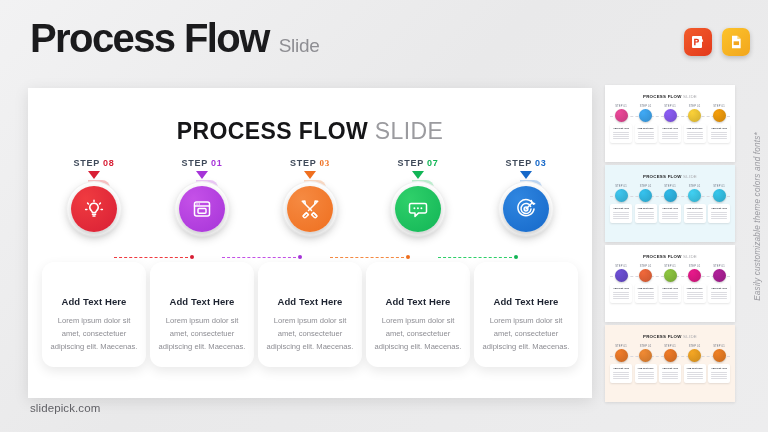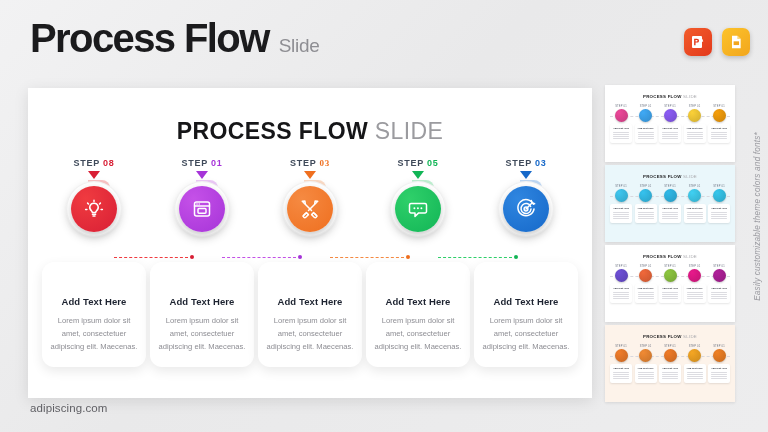--- a/index.html
+++ b/index.html
@@ -284,21 +284,21 @@
          <div class="conn-dot" style="background:#ef6f1f;"></div>
        </div>
     <div class="card">
       <div class="card-title">Add Text Here</div>
       <div class="card-body">Lorem ipsum dolor sit amet, consectetuer adipiscing elit. Maecenas.</div>
     </div>
   </div>
       <div class="step">
     <div class="step-label">
       <span>STEP</span>
-      <span class="num" style="color:#12b556;">05</span>
+      <span class="num" style="color:#12b556;">07</span>
     </div>
     <div class="pointer" style="border-top-color:#12b556;"></div>
     <div class="tab" style="background:#2fd06a;"></div>
     <div class="circle-wrap">
       <div class="ring"></div>
       <div class="disc" style="background:radial-gradient(circle at 32% 28%, #2fd06a 0%, #12b556 100%);">
         <svg width="24" height="24" viewBox="0 0 24 24">
         <path stroke="#fff" fill="none" stroke-width="1.5" stroke-linecap="round" stroke-linejoin="round" d="M5 6.5h14a1.5 1.5 0 0 1 1.5 1.5v6.4a1.5 1.5 0 0 1-1.5 1.5h-6.3L9 19.4v-3.5H5A1.5 1.5 0 0 1 3.5 14.4V8A1.5 1.5 0 0 1 5 6.5z"></path>
         <circle cx="8.4" cy="11.3" r=".95" fill="#fff" stroke="none"></circle>
         <circle cx="11.9" cy="11.3" r=".95" fill="#fff" stroke="none"></circle>
@@ -337,21 +337,21 @@
 
     <div class="card">
       <div class="card-title">Add Text Here</div>
       <div class="card-body">Lorem ipsum dolor sit amet, consectetuer adipiscing elit. Maecenas.</div>
     </div>
   </div>
     </div>
 
 </div>
 
-<div class="brand">adipiscing.com</div>
+<div class="brand">slidepick.com</div>
 
 <div class="thumbs" id="thumbs">
     <div class="thumb" style="background: rgb(255, 255, 255);">
     <div class="thumb-title">
       <span class="tb">PROCESS FLOW</span>
       <span class="tl">SLIDE</span>
     </div>
     <div class="thumb-conn"></div>
     <div class="thumb-row">
       <div class="thumb-step">

